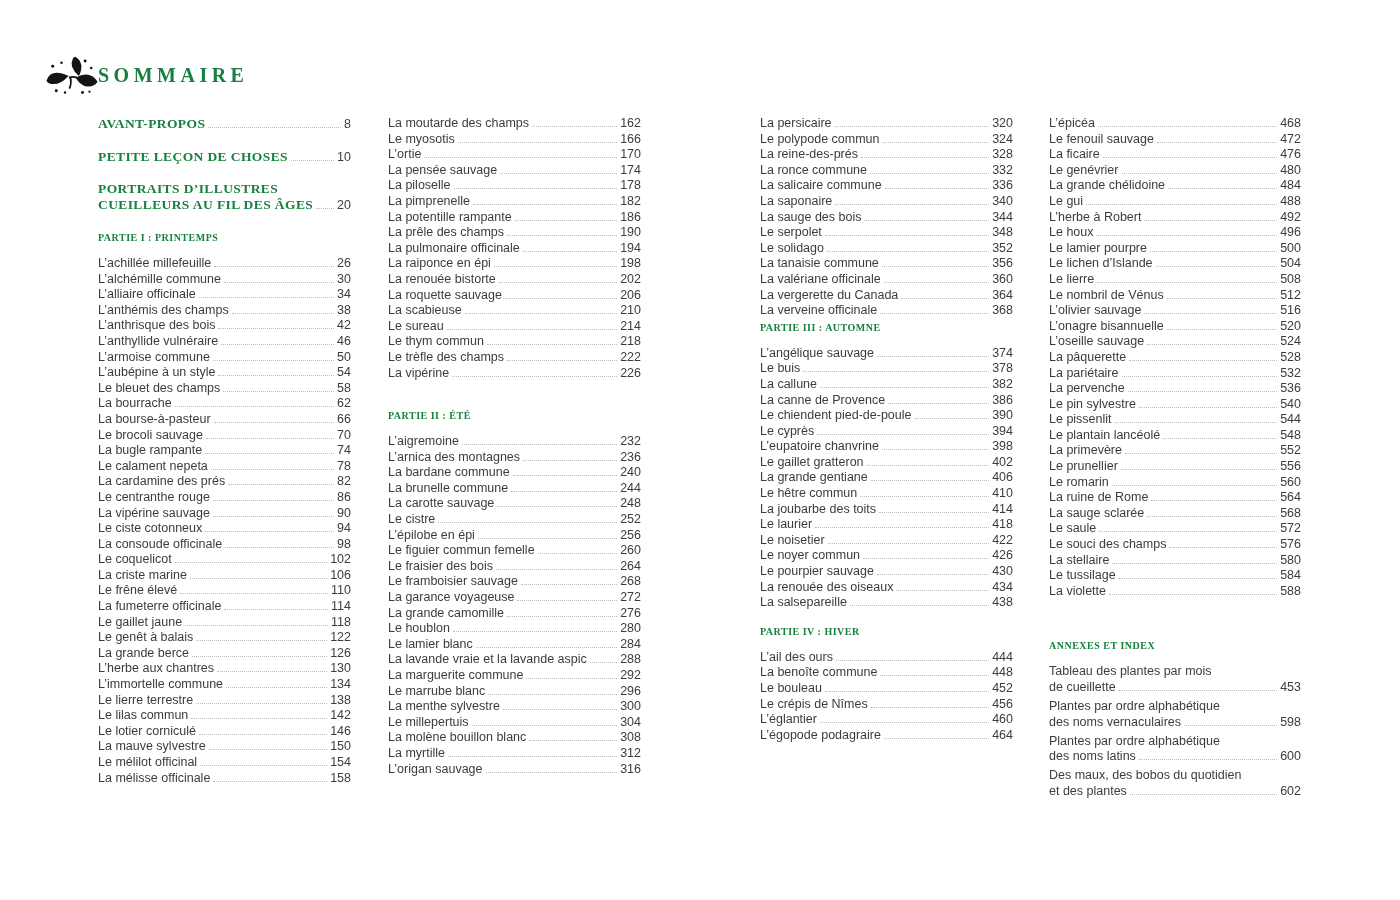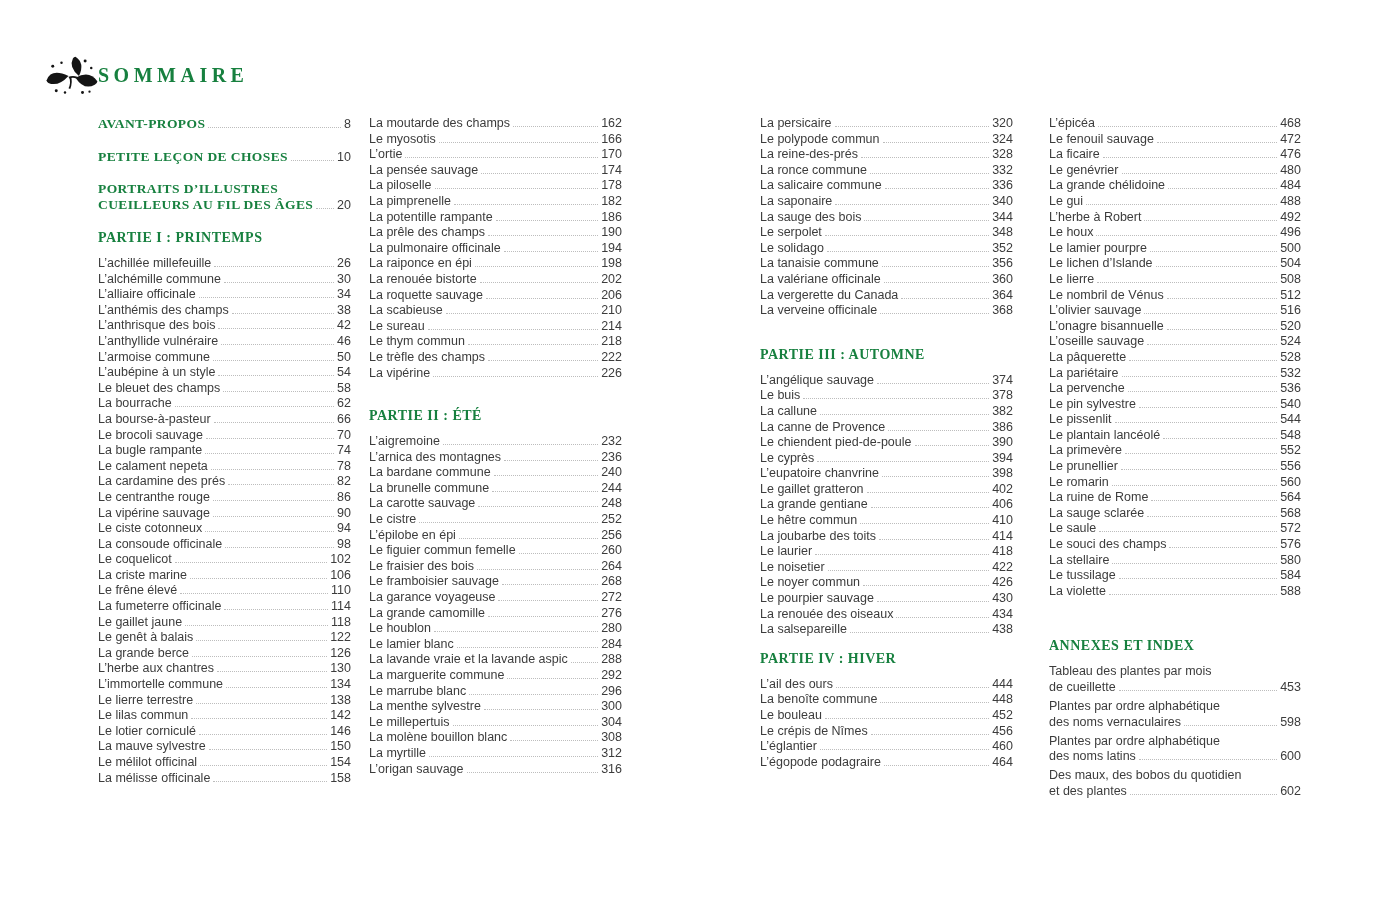--- a/index.html
+++ b/index.html
@@ -14,21 +14,21 @@
   }
   .logo{position:absolute;left:44px;top:54px;width:56px;height:42px;}
   .page-title{
     position:absolute;left:98px;top:64px;
     font-family:"Liberation Serif",serif;font-weight:bold;
     font-size:20px;letter-spacing:4.5px;color:var(--green);
   }
   .col{position:absolute;top:116px;}
   .sec-heading{
     font-family:"Liberation Serif",serif;font-weight:bold;color:var(--green);
-    font-size:14px;letter-spacing:0.5px;margin:0 0 10px 0;line-height:17px;
+    font-size:10px;letter-spacing:0.5px;margin:0 0 10px 0;line-height:17px;
   }
   .entry{margin:0;}
   .entry-row{
     display:flex;align-items:baseline;
     font-size:12.5px;line-height:15.6px;color:var(--ink);
   }
   .leader{
     flex:1;border-bottom:1px dotted var(--leader);
     margin:0 3px 3px 3px;min-width:10px;
   }
@@ -333,21 +333,21 @@
         </div>
       </div>
       <div class="entry">
         <div class="entry-row">
           <span class="entry-label">La mélisse officinale</span>
           <span class="leader"></span>
           <span class="entry-page">158</span>
         </div>
       </div>
     </div>
-    <div class="col" style="left: 369px; width: 253px;">
+    <div class="col" style="left: 388px; width: 253px;">
       <div class="entry">
         <div class="entry-row">
           <span class="entry-label">La moutarde des champs</span>
           <span class="leader"></span>
           <span class="entry-page">162</span>
         </div>
       </div>
       <div class="entry">
         <div class="entry-row">
           <span class="entry-label">Le myosotis</span>
@@ -701,21 +701,21 @@
           <span class="entry-page">364</span>
         </div>
       </div>
       <div class="entry">
         <div class="entry-row">
           <span class="entry-label">La verveine officinale</span>
           <span class="leader"></span>
           <span class="entry-page">368</span>
         </div>
       </div>
-      <div class="sec-heading" style="margin-top: 27px;">PARTIE III : AUTOMNE</div>
+      <div class="sec-heading" style="">PARTIE III : AUTOMNE</div>
       <div class="entry">
         <div class="entry-row">
           <span class="entry-label">L’angélique sauvage</span>
           <span class="leader"></span>
           <span class="entry-page">374</span>
         </div>
       </div>
       <div class="entry">
         <div class="entry-row">
           <span class="entry-label">Le buis</span>

